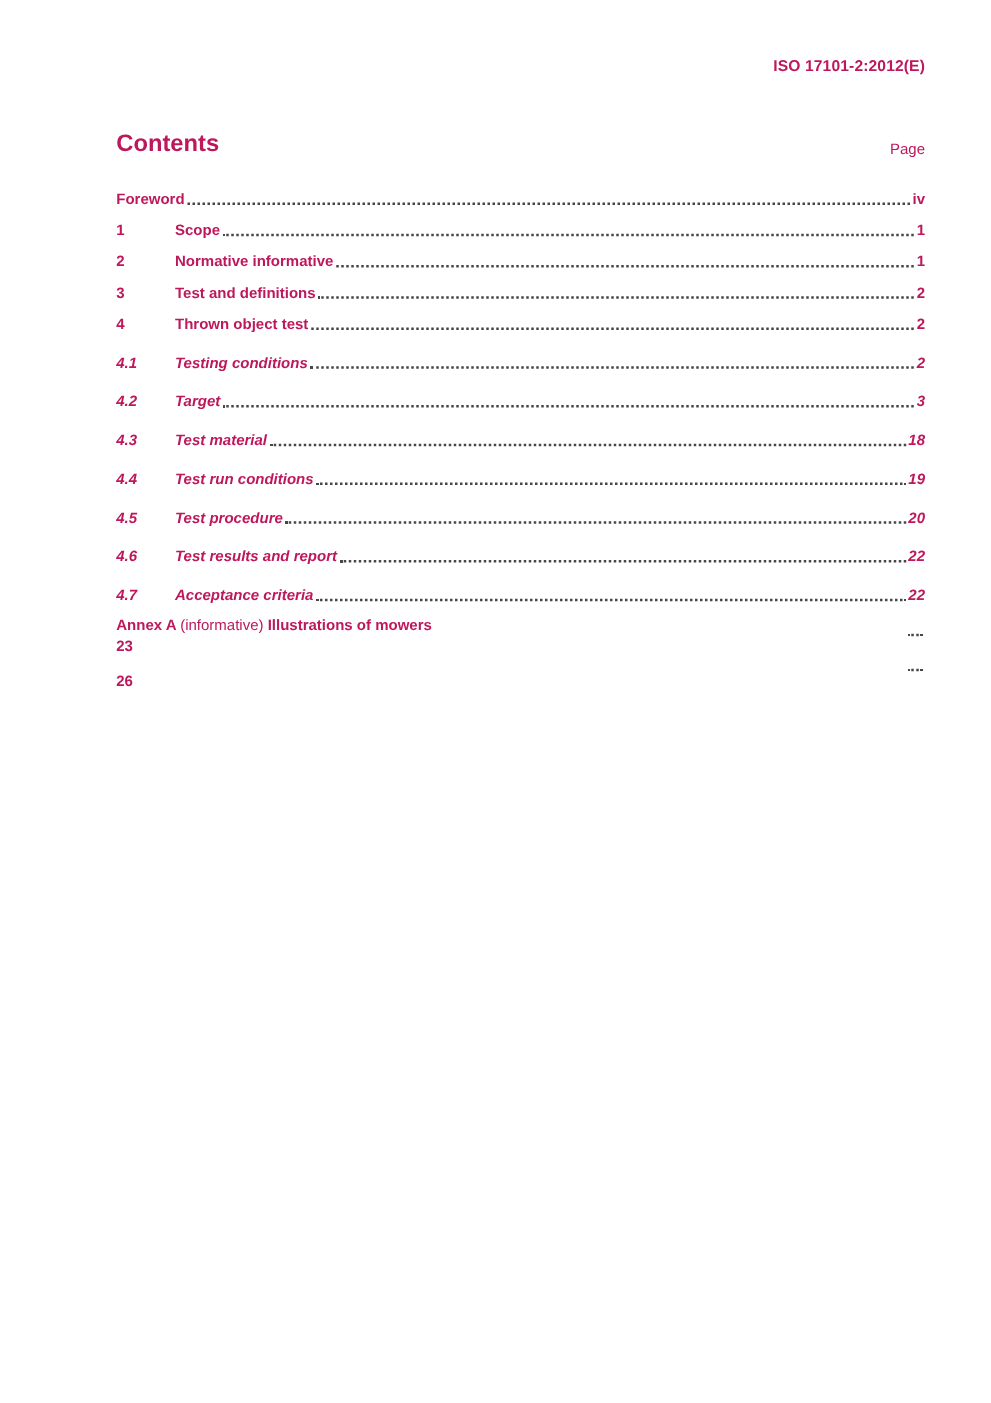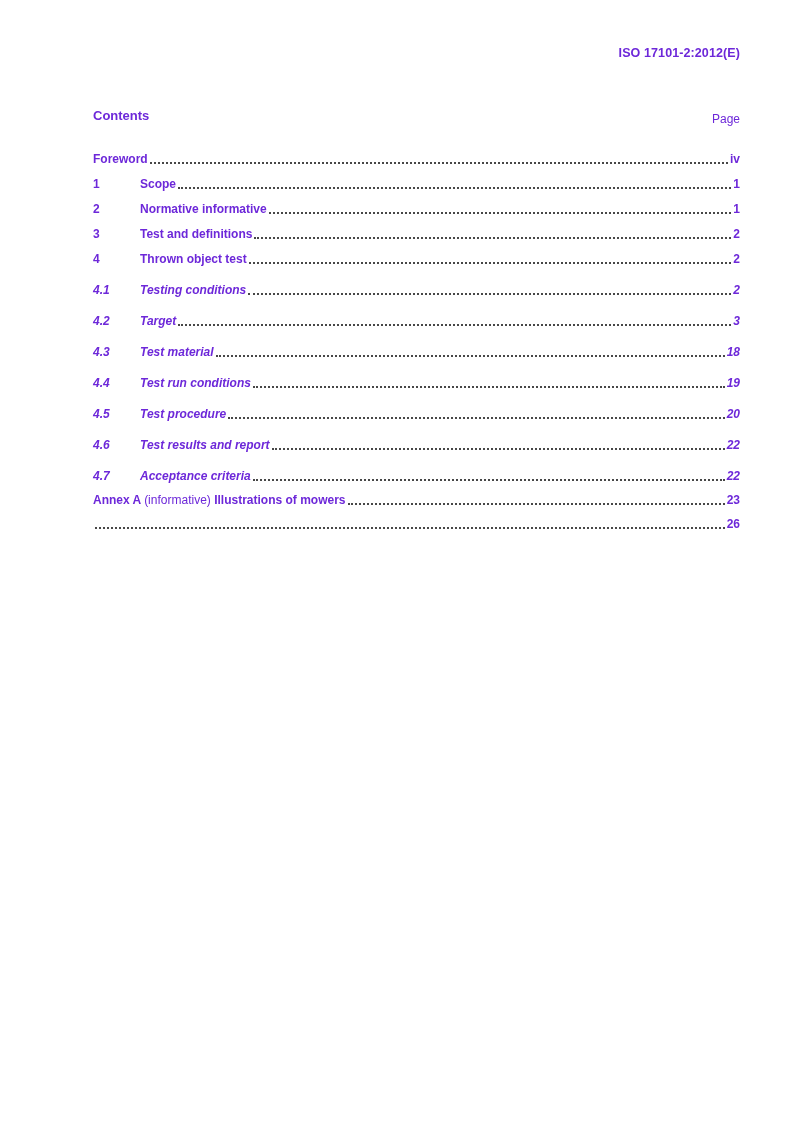--- a/index.html
+++ b/index.html
@@ -2,21 +2,21 @@
 <html><head>
 <meta charset="utf-8">
 <style>
   html, body { margin: 0; padding: 0; background: #ffffff; }
   .page {
     position: relative;
     width: 793px;
     height: 1122px;
     background: #ffffff;
     font-family: "Liberation Sans", sans-serif;
-    color: #6d28d9;
+    color: #be185d;
     overflow: hidden;
   }
   .doc-header {
     position: absolute;
     top: 46px;
     right: 53px;
     font-size: 12.5px;
     font-weight: bold;
     letter-spacing: 0.1px;
   }
@@ -26,21 +26,21 @@
     right: 53px;
     top: 105px;
   }
   .contents-head {
     display: flex;
     justify-content: space-between;
     align-items: flex-end;
     margin-bottom: 26px;
   }
   .contents-title {
-    font-size: 13px;
+    font-size: 19px;
     font-weight: bold;
     margin: 0;
     line-height: 22px;
   }
   .page-label {
     font-size: 12px;
     line-height: 14px;
     padding-bottom: 1px;
   }
   .toc-list { display: block; }
@@ -60,21 +60,21 @@
     min-width: 12px;
     border-bottom: 2px dotted #474747;
     margin: 0 2px 2px 2px;
     align-self: flex-end;
     height: 0;
   }
   .toc-page { flex: none; font-weight: bold; }
   .t-foreword    { margin-top: 0; }
   .t-section     { margin-top: 12px; }
   .t-subsection  { margin-top: 18px; font-style: italic; }
-  .t-annex       { margin-top: 11px; }
+  .t-annex       { margin-top: 11px; flex-direction: column; }
   .t-bibliography{ margin-top: 9px; }
   .footer {
     position: absolute;
     left: 93px;
     right: 53px;
     bottom: 38px;
     display: flex;
     justify-content: space-between;
     align-items: baseline;
     font-size: 11px;

